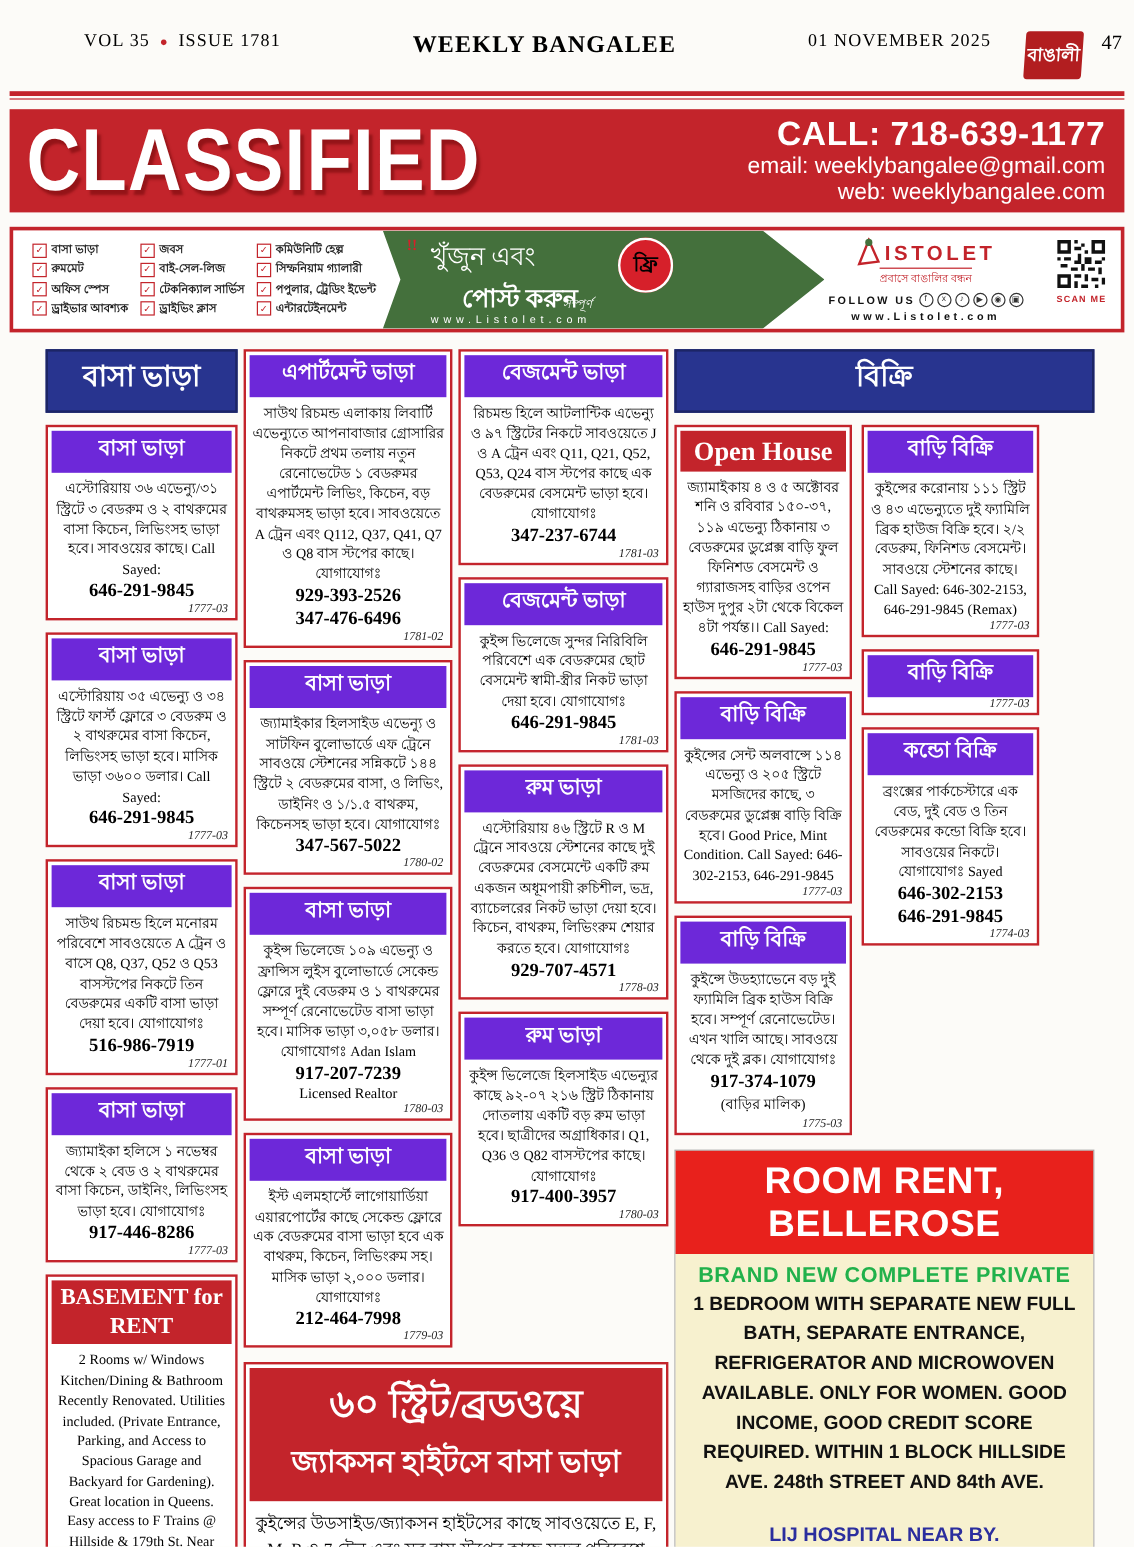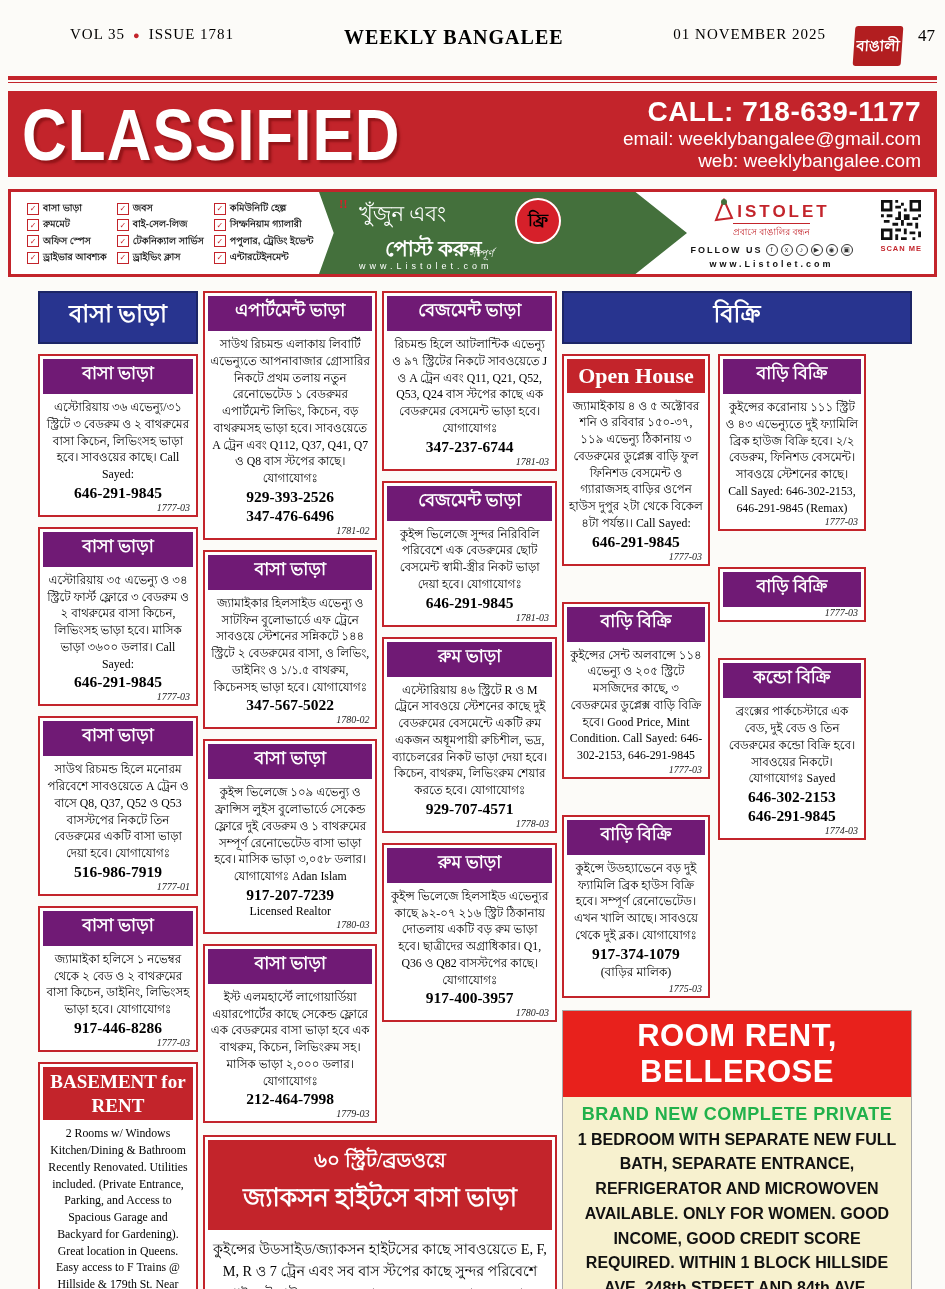--- a/index.html
+++ b/index.html
@@ -56,35 +56,35 @@
   .lst-url { font-family:"Liberation Sans","DejaVu Sans",sans-serif; font-size:9px; letter-spacing:3px; color:#111; margin-top:3px; font-weight:bold; }
   .qr-wrap { position:absolute; right:12px; top:8px; text-align:center; }
   .scan-label { color:#c3242b; font-size:7.5px; font-weight:bold; font-family:"Liberation Sans","DejaVu Sans",sans-serif; letter-spacing:1px; }
   
   .content { display:flex; gap:5px; padding:14px 33px 0 38px; align-items:flex-start; }
   .col { display:flex; flex-direction:column; }
   .col1 { width:170px; } .mid { width:354px; } .col4 { width:372px; }
   .mid-cols { display:flex; gap:5px; }
   .mid-col { width:174.5px; display:flex; flex-direction:column; }
   .sub-cols { display:flex; gap:8px; }
-  .sub-col { width:148px; display:flex; flex-direction:column;gap:26px; }
+  .sub-col { width:148px; display:flex; flex-direction:column; }
   .section-head { background:#28348f; border:2px solid #1c2566; color:#fff; text-align:center; font-weight:bold;
                   font-size:24px; padding:2px 0 7px; margin-bottom:10px; }
   
   .ad { border:2px solid #c3242b; background:#fff; margin-bottom:10px; padding:3px 3px 1px; }
-  .ad-head { background:#701a75; color:#fff; text-align:center; font-weight:bold; font-size:17.5px; padding:1px 0 5px; }
+  .ad-head { background:#6d28d9; color:#fff; text-align:center; font-weight:bold; font-size:17.5px; padding:1px 0 5px; }
   .ad-head-en { background:#c3242b; color:#fff; text-align:center; font-weight:bold; font-size:19px; padding:3px 0; line-height:1.25; }
   .ad-body { text-align:center; font-size:11.8px; line-height:1.42; padding:5px 2px 0; }
   .ad-phone { text-align:center; font-weight:bold; font-size:15.5px; padding-top:1px; }
   .ad-tail { text-align:center; font-size:12px; }
   .ad-ref { text-align:right; font-style:italic; font-size:10px; padding:0 3px 1px; color:#222; }
   
   .jackson { border:2px solid #c3242b; background:#fff; padding:3px 3px 1px; margin-top:2px; }
   .j-head { background:#c3242b; color:#fff; text-align:center; font-weight:bold; padding:5px 0 9px; }
-  .j-l1 { font-size:20px; } .j-l2 { font-size:25px; }
+  .j-l1 { font-size:32px; } .j-l2 { font-size:25px; }
   .j-body { text-align:center; font-size:14.3px; line-height:1.55; padding:8px 5px 0; }
   
   .bellerose { margin-top:2px; border:1px solid #aaa; }
   .b-head { background:#e8211c; color:#fff; text-align:center; font-family:"Liberation Sans","DejaVu Sans",sans-serif;
             font-weight:900; font-size:31px; padding:7px 0; transform-origin:center; letter-spacing:.5px; }
   .b-body { background:#f7f1cf; text-align:center; font-family:"Liberation Sans","DejaVu Sans",sans-serif; padding:7px 8px 6px; }
   .b-sub { color:#21b14b; font-weight:800; font-size:18px; letter-spacing:.5px; }
   .b-text { color:#111; font-weight:700; font-size:16px; line-height:1.55; margin-top:3px; }
   .b-hosp { color:#2b2e9e; font-weight:800; font-size:16.5px; margin-top:21px; }
   .b-warn { color:#e01b1b; font-weight:800; font-size:16.5px; margin:6px 0 2px; }

